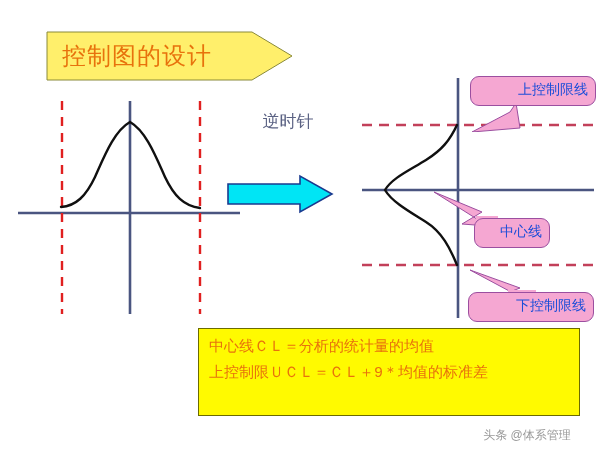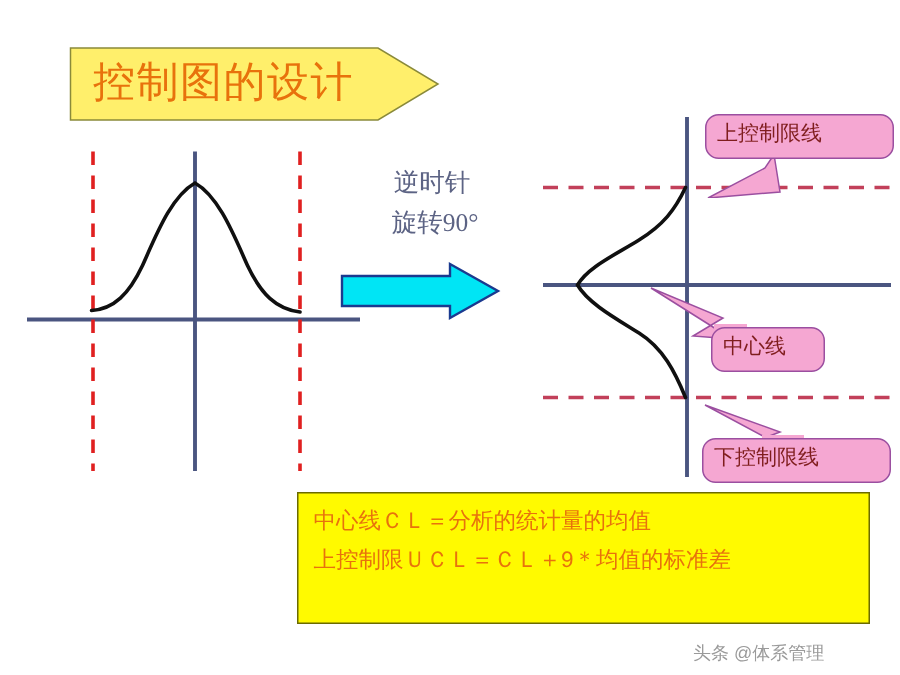--- a/index.html
+++ b/index.html
@@ -27,21 +27,21 @@
     height: 50px;
   }
   #title-banner svg { display: block; }
   #title-text {
     position: absolute;
     left: 16px;
     top: 9px;
     width: 180px;
     height: 32px;
     line-height: 32px;
-    font-size: 28px;
+    font-size: 24px;
     letter-spacing: 1px;
     color: #e8720c;
     white-space: nowrap;
     font-family: "Liberation Serif", "DejaVu Serif", serif;
   }
 
   
   .layer {
     position: absolute;
     left: 0;
@@ -69,24 +69,24 @@
 
   
   .callout {
     position: absolute;
   }
   .callout .bubble {
     position: absolute;
     background: #f5a7d2;
     border: 1px solid #9b4fa0;
     border-radius: 9px;
-    color: #7f1d1d;
+    color: #1d4ed8;
     font-size: 14px;
     line-height: 22px;
-    text-align: left;
+    text-align: right;
     white-space: nowrap;
     padding: 2px 7px;
     box-sizing: border-box;
     font-family: "Liberation Serif", "DejaVu Serif", serif;
   }
   .callout .tail { position: absolute; }
 
   #callout-ucl { left: 470px; top: 76px; width: 128px; height: 56px; }
   #callout-ucl .bubble { left: 0; top: 0; width: 126px; height: 30px; }
   #callout-ucl .tail  { left: 0px; top: 26px; }
@@ -110,30 +110,30 @@
     border: 1px solid #6b6b00;
     box-sizing: border-box;
     padding: 6px 0 0 10px;
   }
   .formula-line {
     color: #e8720c;
     font-size: 15px;
     line-height: 26px;
     white-space: nowrap;
     letter-spacing: 0px;
-    font-family: Liberation Sans, sans-serif;
+    font-family: Liberation Mono, monospace;
   }
 
   
   #watermark {
     position: absolute;
     left: 462px;
     top: 427px;
     width: 130px;
-    text-align: left;
+    text-align: center;
     color: #9a9a9a;
     font-size: 12px;
     line-height: 16px;
     white-space: nowrap;
     font-family: "Liberation Sans", "DejaVu Sans", sans-serif;
   }
 </style>
 </head>
 <body>
 
@@ -184,21 +184,20 @@
 
   <div id="title-banner">
     <svg width="248" height="50" viewBox="0 0 248 50" xmlns="http://www.w3.org/2000/svg">
       <polygon points="1,1 206,1 246,25 206,49 1,49" fill="#ffef6b" stroke="#8a8a3a" stroke-width="1"></polygon>
     </svg>
     <div id="title-text">控制图的设计</div>
   </div>
 
   <div id="rotate-note">
     <div>逆时针</div>
-    <div id="rotate-line-2">旋转90°</div>
   </div>
 
   <div class="callout" id="callout-ucl">
     <div class="tail">
       <svg width="60" height="30" viewBox="0 0 60 30" xmlns="http://www.w3.org/2000/svg">
         <polygon points="46,1 50,26 2,30 40,10" fill="#f5a7d2" stroke="#9b4fa0" stroke-width="1"></polygon>
         <rect x="6" y="0" width="50" height="3" fill="#f5a7d2"></rect>
       </svg>
     </div>
     <div class="bubble">上控制限线</div>

